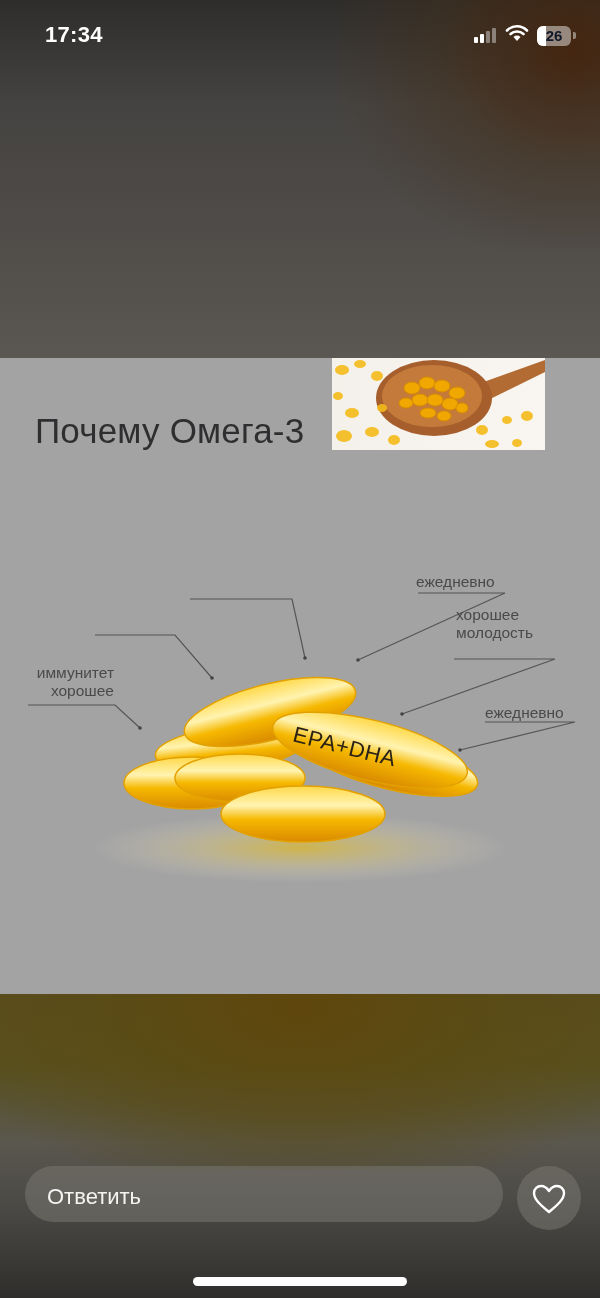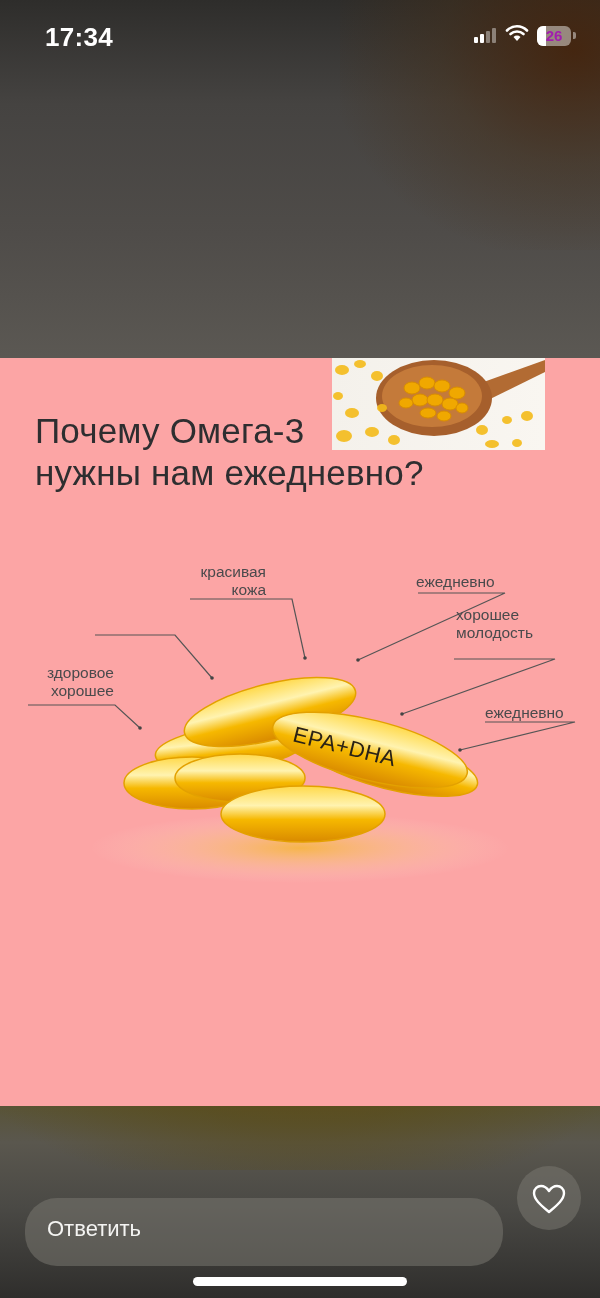--- a/index.html
+++ b/index.html
@@ -4,31 +4,31 @@
 <style>
   html,body{margin:0;padding:0;}
   body{width:600px;height:1298px;overflow:hidden;position:relative;
     font-family:"Liberation Sans",sans-serif;
     background:linear-gradient(180deg,#2e2d2b 0%,#454341 8%,#4f4c49 18%,#5b5853 27.5%,#5a533a 73%,#5a4c1e 76%,#58501e 82%,#5a574e 88%,#4a4945 93%,#2f2e2c 100%);}
   .topglow{position:absolute;left:340px;top:0;width:260px;height:250px;
     background:radial-gradient(ellipse at 90% 20%,rgba(70,35,10,.85) 0%,rgba(70,45,20,.4) 40%,rgba(0,0,0,0) 75%);}
   .botglow{position:absolute;left:0;top:940px;width:600px;height:230px;
     background:radial-gradient(ellipse at 50% 30%,rgba(95,70,10,.9) 0%,rgba(90,75,20,.6) 50%,rgba(0,0,0,0) 85%);}
   .status{position:absolute;top:0;left:0;width:600px;height:70px;color:#fff;}
-  .time{position:absolute;left:45px;top:22px;font-size:26px;font-weight:bold;letter-spacing:.3px;}
+  .time{position:absolute;left:45px;top:22px;font-size:22px;font-weight:bold;letter-spacing:.3px;}
   .sig{position:absolute;left:474px;top:28px;display:flex;align-items:flex-end;gap:2px;}
   .sig span{width:4px;background:#fff;border-radius:1px;}
   .sig span.dim{background:rgba(255,255,255,.4);}
   .wifi{position:absolute;left:505px;top:24px;}
   .batt{position:absolute;left:537px;top:26px;width:34px;height:20px;border-radius:6px;background:rgba(255,255,255,.45);overflow:hidden;}
   .batt .fill{position:absolute;left:0;top:0;bottom:0;width:9px;background:#fff;}
-  .batt .num{position:absolute;left:0;right:0;top:1px;text-align:center;font-size:15px;font-weight:bold;color:#a21caf;}
+  .batt .num{position:absolute;left:0;right:0;top:1px;text-align:center;font-size:15px;font-weight:bold;color:#0f172a;}
   .batt-tip{position:absolute;left:573px;top:32px;width:3px;height:7px;border-radius:0 2px 2px 0;background:rgba(255,255,255,.45);}
 
-  .story{position:absolute;left:0;top:358px;width:600px;height:748px;background:#fca5a5;overflow:hidden;}
+  .story{position:absolute;left:0;top:358px;width:600px;height:636px;background:#a3a3a3;overflow:hidden;}
   .spoon-photo{position:absolute;left:332px;top:0;width:213px;height:92px;
     background:linear-gradient(90deg,#f4f1eb 0%,#f9f6f1 100%);}
   .title{position:absolute;left:35px;top:52px;font-size:35px;line-height:42px;color:#2e2e30;letter-spacing:.2px;}
   .label{position:absolute;font-size:15.5px;line-height:18px;color:#4a4a4c;}
   .r{text-align:right;}
   .diag{position:absolute;left:0;top:0;}
 </style>
 </head>
 <body>
 
@@ -89,21 +89,20 @@
           <ellipse cx="195" cy="58" rx="6" ry="5"></ellipse>
           <ellipse cx="160" cy="86" rx="7" ry="4"></ellipse>
         <ellipse cx="185" cy="85" rx="5" ry="4"></ellipse>
           <ellipse cx="50" cy="50" rx="5" ry="4"></ellipse>
       </g>
     </svg>
   </div>
 
   <div class="title">
     <div>Почему Омега-3</div>
-    <div>нужны нам ежедневно?</div>
   </div>
 
   <svg class="diag" width="600" height="582" viewBox="0 0 600 582">
     <defs>
       <linearGradient id="cap" x1="0" y1="0" x2="0" y2="1">
         <stop offset="0" stop-color="#ffd94a"></stop>
         <stop offset=".35" stop-color="#fff3b0"></stop>
         <stop offset=".6" stop-color="#f6b800"></stop>
         <stop offset="1" stop-color="#d98a00"></stop>
       </linearGradient>
@@ -134,41 +133,37 @@
       <ellipse cx="230" cy="390" rx="75" ry="22" transform="rotate(-6 230 390)" fill="url(#cap)"></ellipse>
       <ellipse cx="270" cy="354" rx="88" ry="28" transform="rotate(-14 270 354)" fill="url(#cap)"></ellipse>
       <ellipse cx="192" cy="425" rx="68" ry="26" fill="url(#cap)"></ellipse>
       <ellipse cx="240" cy="420" rx="65" ry="24" fill="url(#cap)"></ellipse>
       <ellipse cx="370" cy="392" rx="100" ry="30" transform="rotate(14 370 392)" fill="url(#cap)"></ellipse>
       <ellipse cx="303" cy="456" rx="82" ry="28" fill="url(#cap)"></ellipse>
     </g>
   </svg>
   <div style="position:absolute;left:292px;top:376px;font-size:22px;color:#2a2216;transform:rotate(14deg);letter-spacing:.5px;">EPA+DHA</div>
 
-  <div class="label r" style="left:170px;top:205px;width:96px;">
-    <div>красивая</div>
-    <div>кожа</div>
-  </div>
   <div class="label r" style="left:10px;top:306px;width:104px;">
-    <div>здоровое</div>
+    <div>иммунитет</div>
     <div>хорошее</div>
   </div>
   <div class="label" style="left:416px;top:215px;">
     <div>ежедневно</div>
   </div>
   <div class="label" style="left:456px;top:248px;">
     <div>хорошее</div>
     <div>молодость</div>
   </div>
   <div class="label" style="left:485px;top:346px;">
     <div>ежедневно</div>
   </div>
 </div>
 
-<div style="position:absolute;left:25px;top:1166px;width:478px;height:68px;border-radius:32px;background:rgba(120,118,112,.55);margin-top:32px;">
+<div style="position:absolute;left:25px;top:1166px;width:478px;height:56px;border-radius:32px;background:rgba(120,118,112,.55);">
   <span style="position:absolute;left:22px;top:18px;font-size:22px;color:#f4f4f2;">Ответить</span>
 </div>
 <div style="position:absolute;left:517px;top:1166px;width:64px;height:64px;border-radius:32px;background:rgba(120,118,112,.55);">
   <svg width="34" height="30" viewBox="0 0 34 30" style="position:absolute;left:15px;top:18px;">
     <path d="M17 28 C10 22 2 16 2 9 C2 4.5 5.5 2 9 2 C12.5 2 15 4 17 7 C19 4 21.5 2 25 2 C28.5 2 32 4.5 32 9 C32 16 24 22 17 28 Z" fill="none" stroke="#fff" stroke-width="2.4" stroke-linejoin="round"></path>
   </svg>
 </div>
 
 <div style="position:absolute;left:193px;top:1277px;width:214px;height:9px;border-radius:5px;background:#fff;"></div>
 

